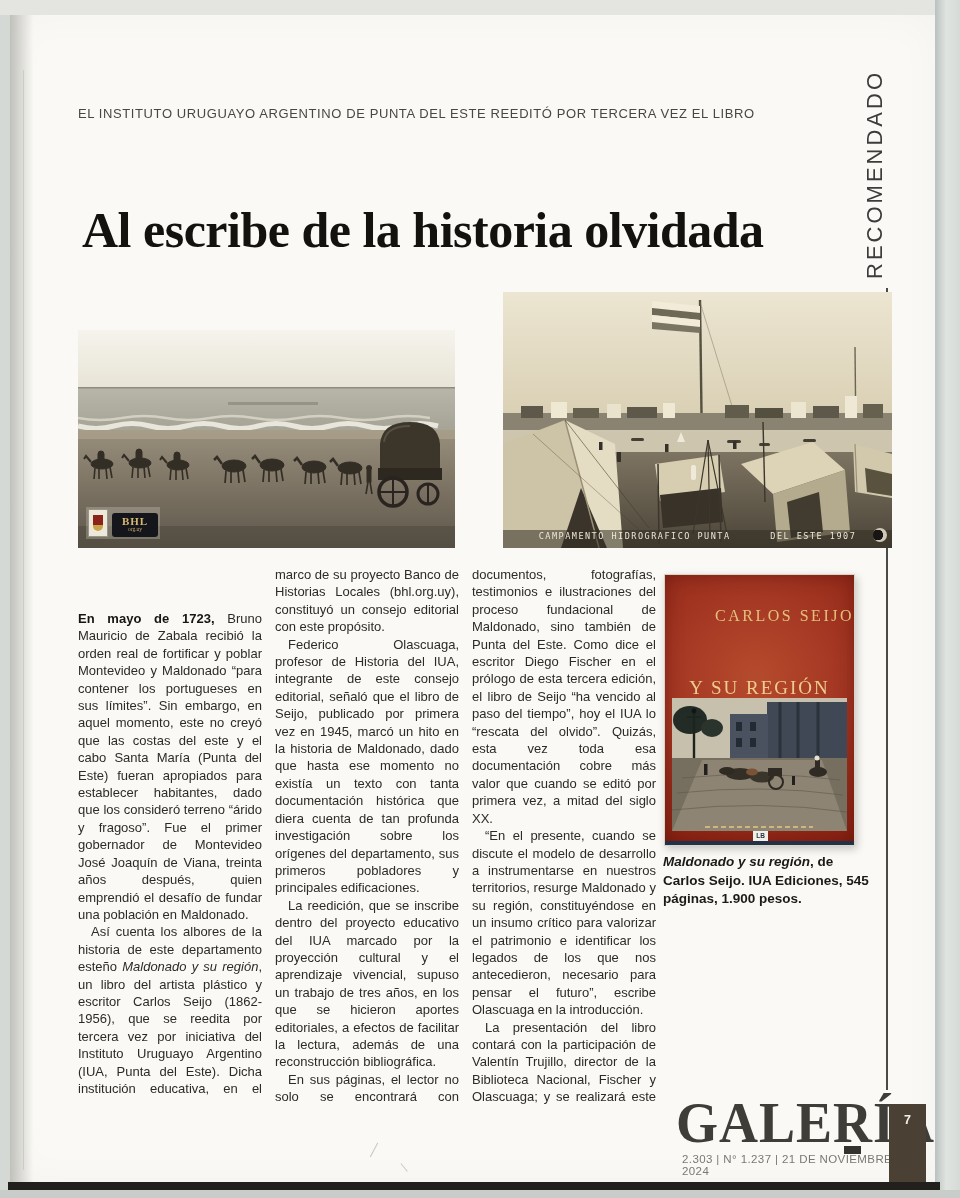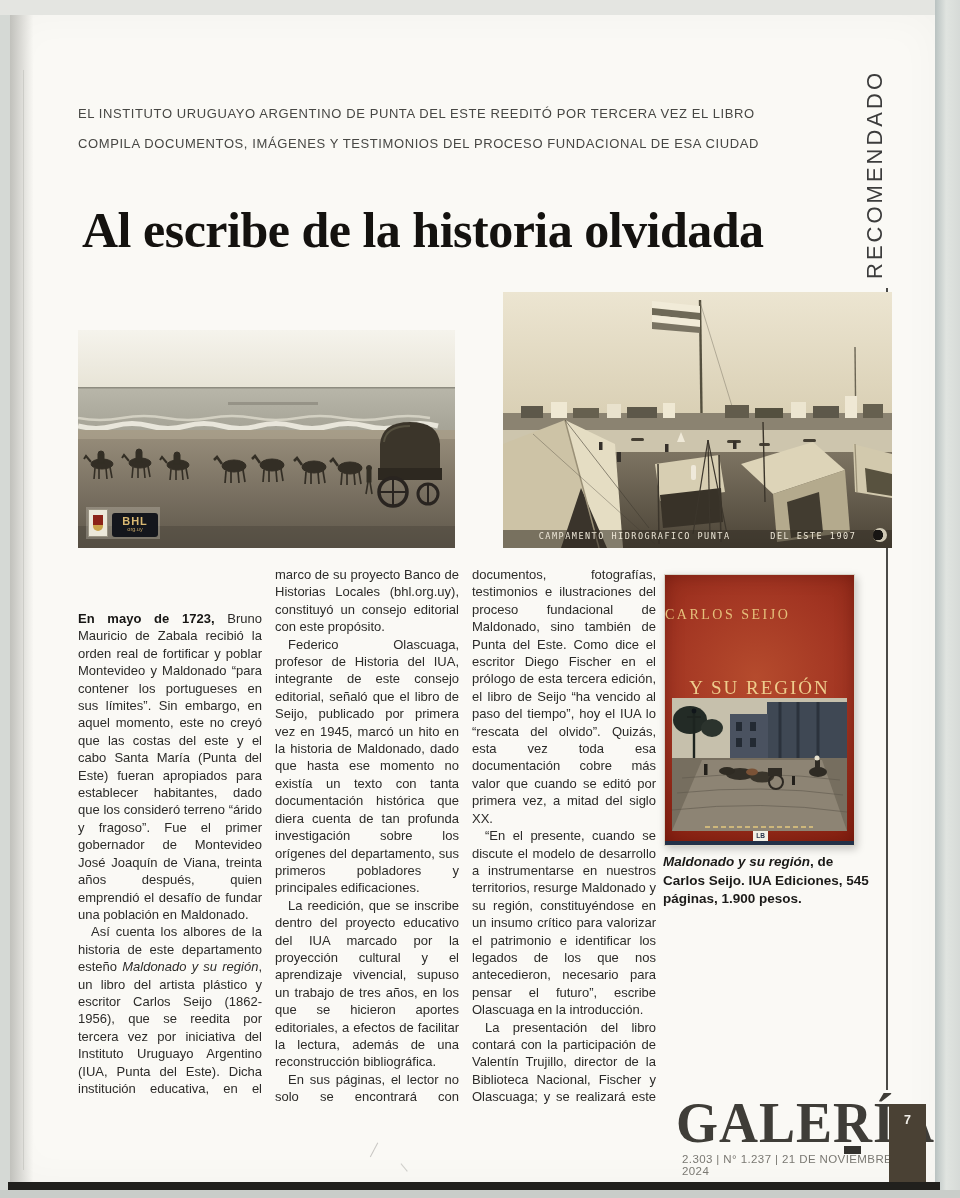--- a/index.html
+++ b/index.html
@@ -33,21 +33,21 @@
     font-size:50px;line-height:58px;letter-spacing:-0.5px;color:#14120f;}
 
   
   .section-label{left:862px;top:94px;height:185px;width:44px;
     writing-mode:vertical-rl;transform:rotate(180deg);
     font-size:22px;letter-spacing:3px;color:#3c3c3c;text-align:center;}
   .vrule{left:886px;top:288px;width:1.5px;height:802px;background:#4b4a47;}
 
   
   .photo{overflow:hidden;}
-  .photo-left{left:78px;top:330px;width:377px;height:218px;}
+  .photo-left{left:78px;top:330px;width:377px;height:218px;font-family:Liberation Serif, serif;}
   .photo-right{left:463px;top:292px;width:389px;height:256px;margin-left:40px;}
   .photo svg{display:block;}
   .badges{position:absolute;left:8px;bottom:9px;display:flex;gap:4px;align-items:flex-end;
     background:rgba(235,231,218,.25);padding:2px;}
   .badge-crest{width:18px;height:26px;background:#ece8da;border:1px solid #9a9484;
     display:flex;align-items:center;justify-content:center;}
   .badge-crest .shield{width:10px;height:16px;background:linear-gradient(#8c2318 60%,#caa24a 60%);
     border-radius:0 0 5px 5px;}
   .badge-bhl{width:46px;height:24px;background:#14161c;border-radius:3px;color:#d9b872;
     text-align:center;line-height:1;padding-top:3px;box-sizing:border-box;}
@@ -65,22 +65,22 @@
     font-size:13px;line-height:17.4px;text-align:justify;color:#2c2b29;}
   .article p{margin:0;text-indent:13px;}
   .article p.first{text-indent:0;margin-top:44px;}
   .article b{font-weight:700;color:#161513;}
 
   
   .book-cover{left:664px;top:574px;width:191px;height:272px;
     border:1px solid #d8d4c8;box-sizing:border-box;
     background:radial-gradient(circle at 48% 38%,#b54b2d 0%,#a23522 48%,#841f10 100%);
     box-shadow:2px 3px 8px rgba(0,0,0,.22), inset 0 0 18px rgba(60,0,0,.35);}
-  .book-author{position:absolute;left:0;top:32px;width:100%;text-align:left;
-    font-family:"Liberation Serif",serif;font-size:14px;letter-spacing:2.5px;color:#e5c07b;}
+  .book-author{position:absolute;left:0;top:32px;width:100%;text-align:right;
+    font-family:"Liberation Serif",serif;font-size:16px;letter-spacing:2.5px;color:#e5c07b;}
   .book-title1{position:absolute;left:0;top:74px;width:100%;text-align:center;
     font-family:"Liberation Serif",serif;font-size:23px;letter-spacing:1.5px;color:#eecd8d;}
   .book-title2{position:absolute;left:0;top:102px;width:100%;text-align:center;
     font-family:"Liberation Serif",serif;font-size:19px;letter-spacing:2px;color:#eecd8d;}
   .cover-scene{position:absolute;left:7px;top:123px;width:175px;height:133px;}
   .cover-tagline{position:absolute;left:40px;bottom:17px;width:108px;height:2px;
     background:repeating-linear-gradient(90deg,#d9c07c 0 5px,rgba(0,0,0,0) 5px 8px);opacity:.85;}
   .cover-lb{position:absolute;left:88px;bottom:4px;width:15px;height:10px;background:#f2f0e6;
     font-size:6.5px;font-weight:700;color:#26324a;text-align:center;line-height:10px;}
   .cover-bottom-strip{position:absolute;left:0;bottom:0;width:100%;height:4px;background:#223048;}
@@ -107,21 +107,20 @@
 <body>
 
 <div class="abs page"></div>
 <div class="abs top-band"></div>
 <div class="abs right-backdrop"></div>
 <div class="abs page-curl"></div>
 <div class="abs curl-line"></div>
 
 <div class="abs kicker">
   <div>EL INSTITUTO URUGUAYO ARGENTINO DE PUNTA DEL ESTE REEDITÓ POR TERCERA VEZ EL LIBRO</div>
-  <div>COMPILA DOCUMENTOS, IMÁGENES Y TESTIMONIOS DEL PROCESO FUNDACIONAL DE ESA CIUDAD</div>
 </div>
 
 <h1 class="abs headline">Al escribe de la historia olvidada</h1>
 
 <div class="abs section-label">RECOMENDADO</div>
 <div class="abs vrule"></div>
 
 <div class="abs photo photo-left">
   <svg width="377" height="218" viewBox="0 0 377 218">
     <defs>

